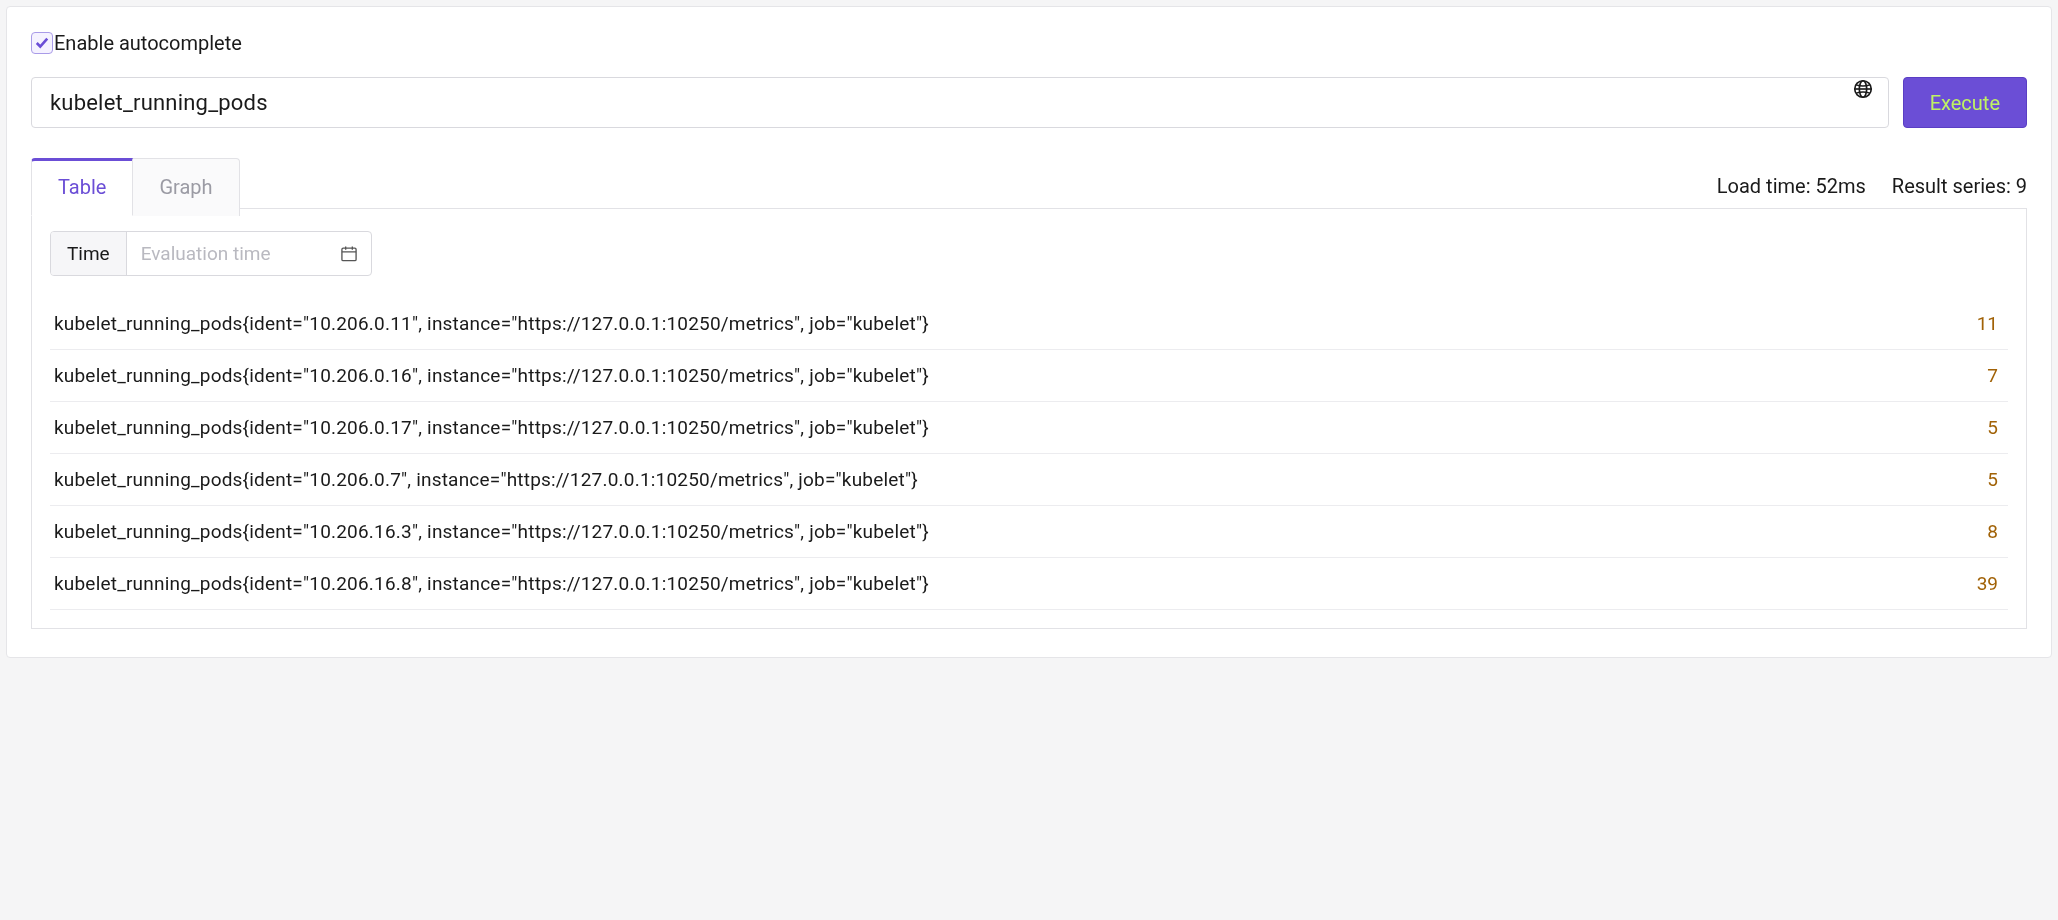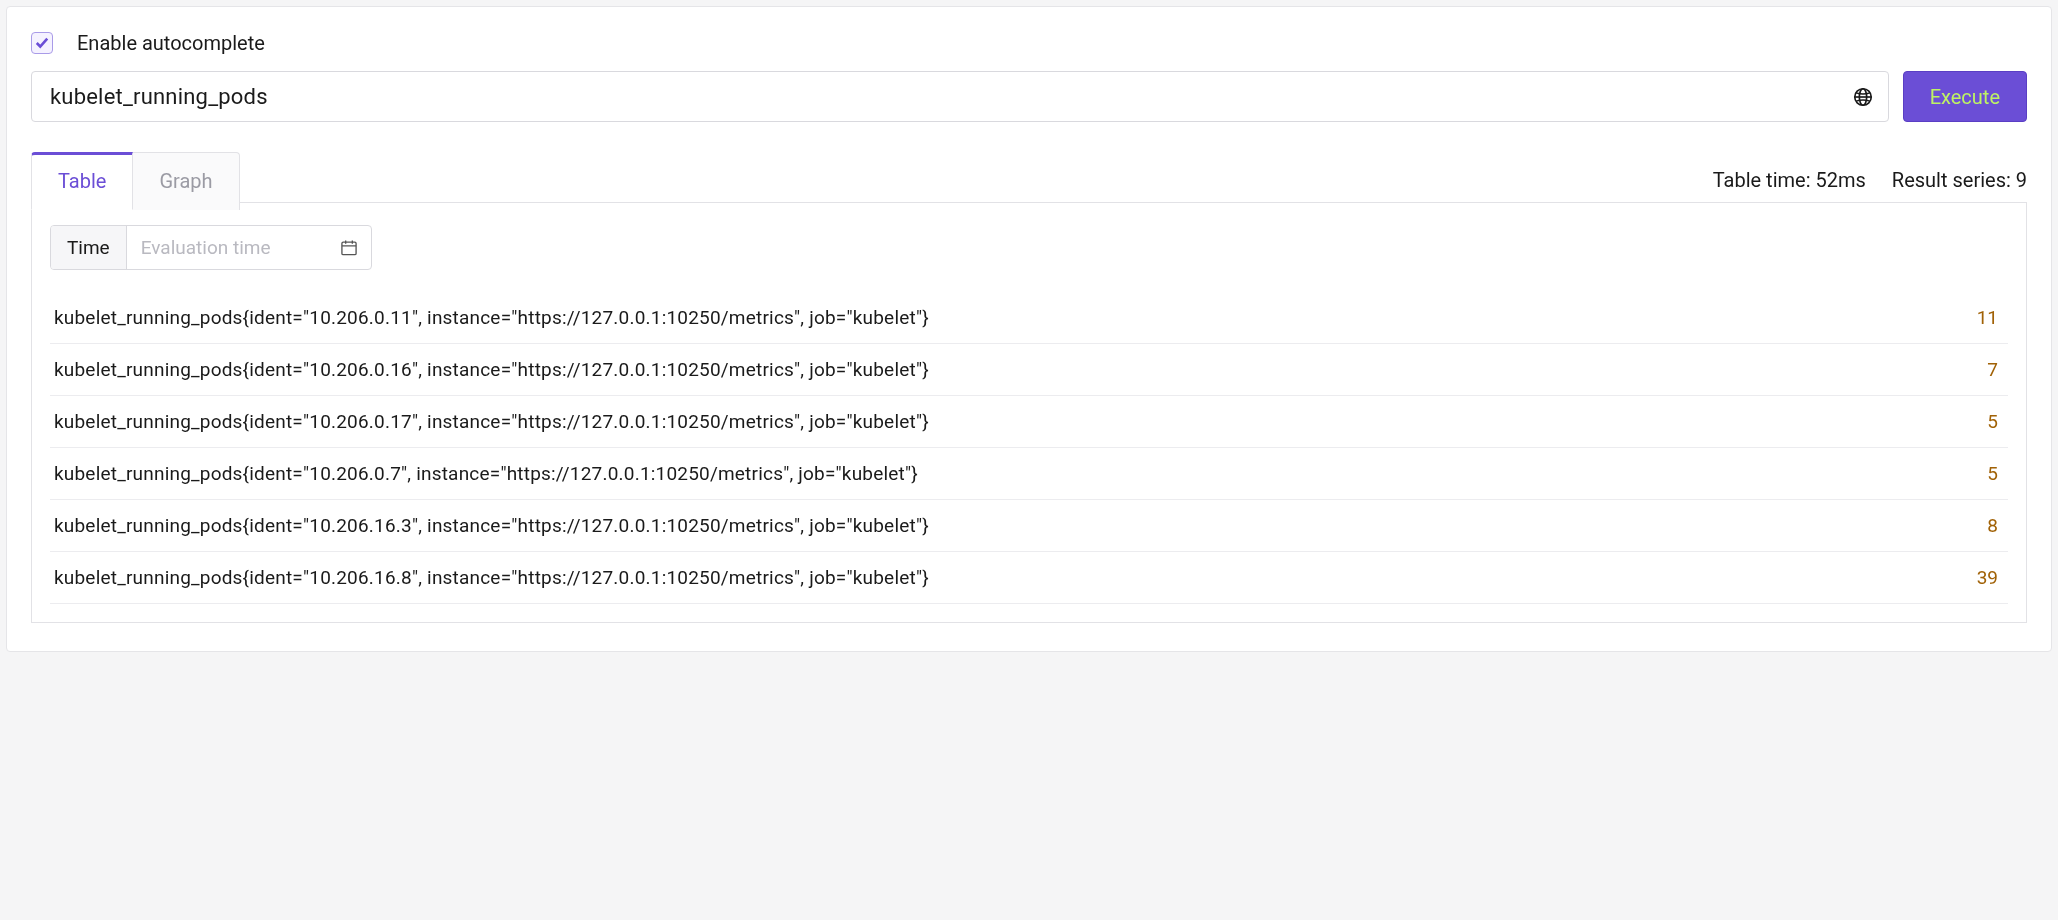--- a/index.html
+++ b/index.html
@@ -15,22 +15,22 @@
   }
   .panel {
     background: #fff;
     border: 1px solid #e5e5e8;
     border-radius: 4px;
     padding: 24px 24px 28px 24px;
   }
   .autocomplete-row {
     display: flex;
     align-items: center;
-    gap: 24px;
-    margin-bottom: 16px;
+    gap: 1px;
+    margin-bottom: 22px;
   }
   .checkbox {
     width: 22px; height: 22px;
     border: 1px solid #a99be8;
     background: #f5f2ff;
     border-radius: 4px;
     display: flex;
     align-items: center;
     justify-content: center;
     cursor: pointer;
@@ -43,21 +43,20 @@
     gap: 14px;
     margin-bottom: 22px;
   }
   .query-input-wrap {
     flex: 1;
     position: relative;
     border: 1px solid #d9d9de;
     border-radius: 4px;
     background: #fff;
     display: flex;
-    align-items: center;
   }
   .query-input {
     flex: 1;
     border: none;
     outline: none;
     font-size: 22px;
     padding: 12px 18px;
     font-family: inherit;
     letter-spacing: 0.2px;
     color: #1a1a1a;
@@ -207,21 +206,21 @@
       </div>
       <button class="execute-btn">Execute</button>
     </div>
 
     <div class="tabs-row">
       <div class="tabs">
         <div class="tab active">Table</div>
         <div class="tab">Graph</div>
       </div>
       <div class="stats">
-        <span>Table time: 52ms</span>
+        <span>Load time: 52ms</span>
         <span>Result series: 9</span>
       </div>
     </div>
 
     <div class="results-area">
 
       <div class="time-row">
         <div class="time-label">Time</div>
         <input class="time-input" type="text" placeholder="Evaluation time" style="">
         <svg class="cal-icon" viewBox="0 0 24 24">

